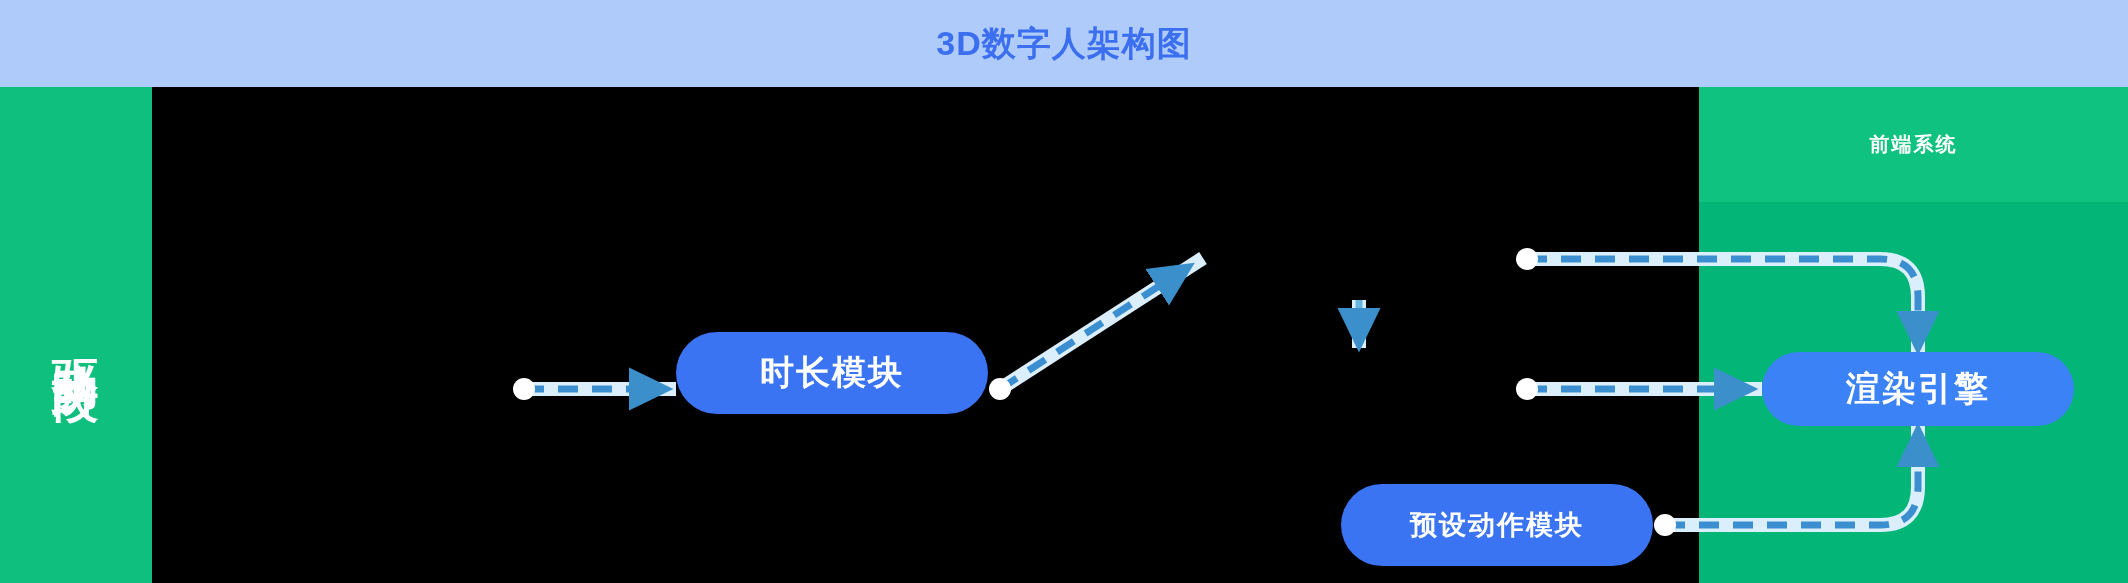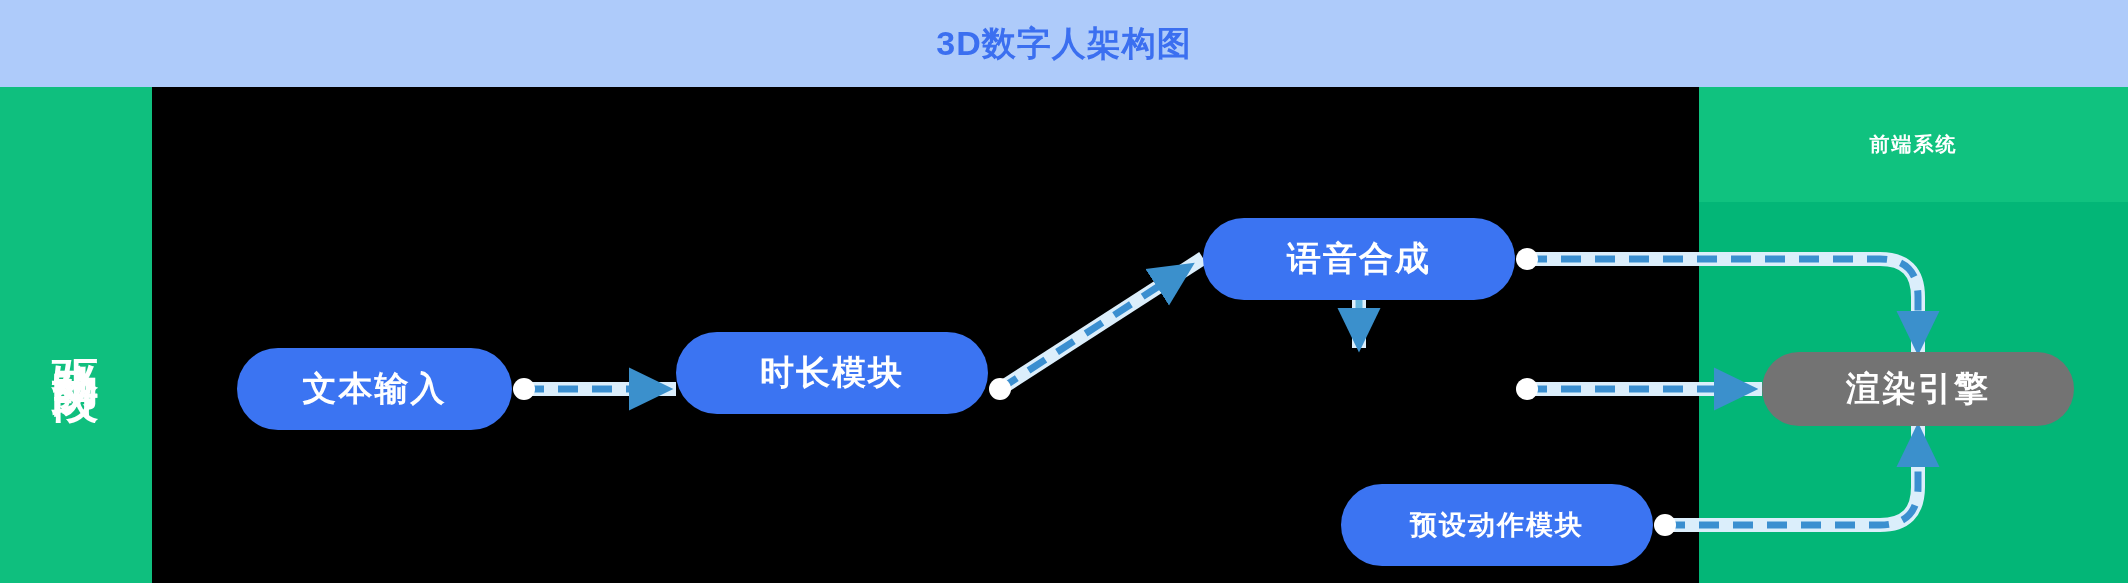--- a/index.html
+++ b/index.html
@@ -61,21 +61,21 @@
 
   
   .node{
     position:absolute;
     display:flex;align-items:center;justify-content:center;
     color:#fff;font-size:34px;font-weight:bold;letter-spacing:2px;
     border-radius:999px;
     box-sizing:border-box;white-space:nowrap;
   }
   .node.be{background:#3b74f2;}
-  .node.fe{background:#737373;text-align:right;}
+  .node.fe{background:#3b82f6;text-align:right;}
 
   .port{
     position:absolute;width:22px;height:22px;border-radius:50%;
     background:#fff;
   }
 </style>
 </head>
 <body>
 
 <div class="stage">
@@ -126,33 +126,27 @@
       <path d="M 1527,389 L 1762,389" stroke="#dbeefb" stroke-width="14" fill="none"></path>
       <path d="M 1527,389 L 1736,389" stroke="#3b8fd0" stroke-width="7" stroke-dasharray="20 14" fill="none" marker-end="url(#ah)"></path>
     </g>
 
     <g>
       <path d="M 1665,525 L 1880,525 Q 1918,525 1918,487 L 1918,426" stroke="#dbeefb" stroke-width="14" fill="none"></path>
       <path d="M 1665,525 L 1880,525 Q 1918,525 1918,487 L 1918,445" stroke="#3b8fd0" stroke-width="7" stroke-dasharray="20 14" fill="none" marker-end="url(#ah)"></path>
     </g>
   </svg>
 
-  <div class="node be" style="left:237px;top:348px;width:275px;height:82px;">
-    <span>文本输入</span>
-  </div>
   <div class="port" style="left:513px;top:378px;"></div>
 
   <div class="node be" style="left:676px;top:332px;width:312px;height:82px;">
     <span>时长模块</span>
   </div>
   <div class="port" style="left:989px;top:378px;"></div>
 
-  <div class="node be" style="left:1203px;top:218px;width:312px;height:82px;">
-    <span>语音合成</span>
-  </div>
   <div class="port" style="left:1516px;top:248px;"></div>
 
   <div class="port" style="left:1516px;top:378px;"></div>
 
   <div class="node be" style="left:1341px;top:484px;width:312px;height:82px;font-size:27px;">
     <span>预设动作模块</span>
   </div>
   <div class="port" style="left:1654px;top:514px;"></div>
 
   <div class="node fe" style="left:1762px;top:352px;width:312px;height:74px;">

